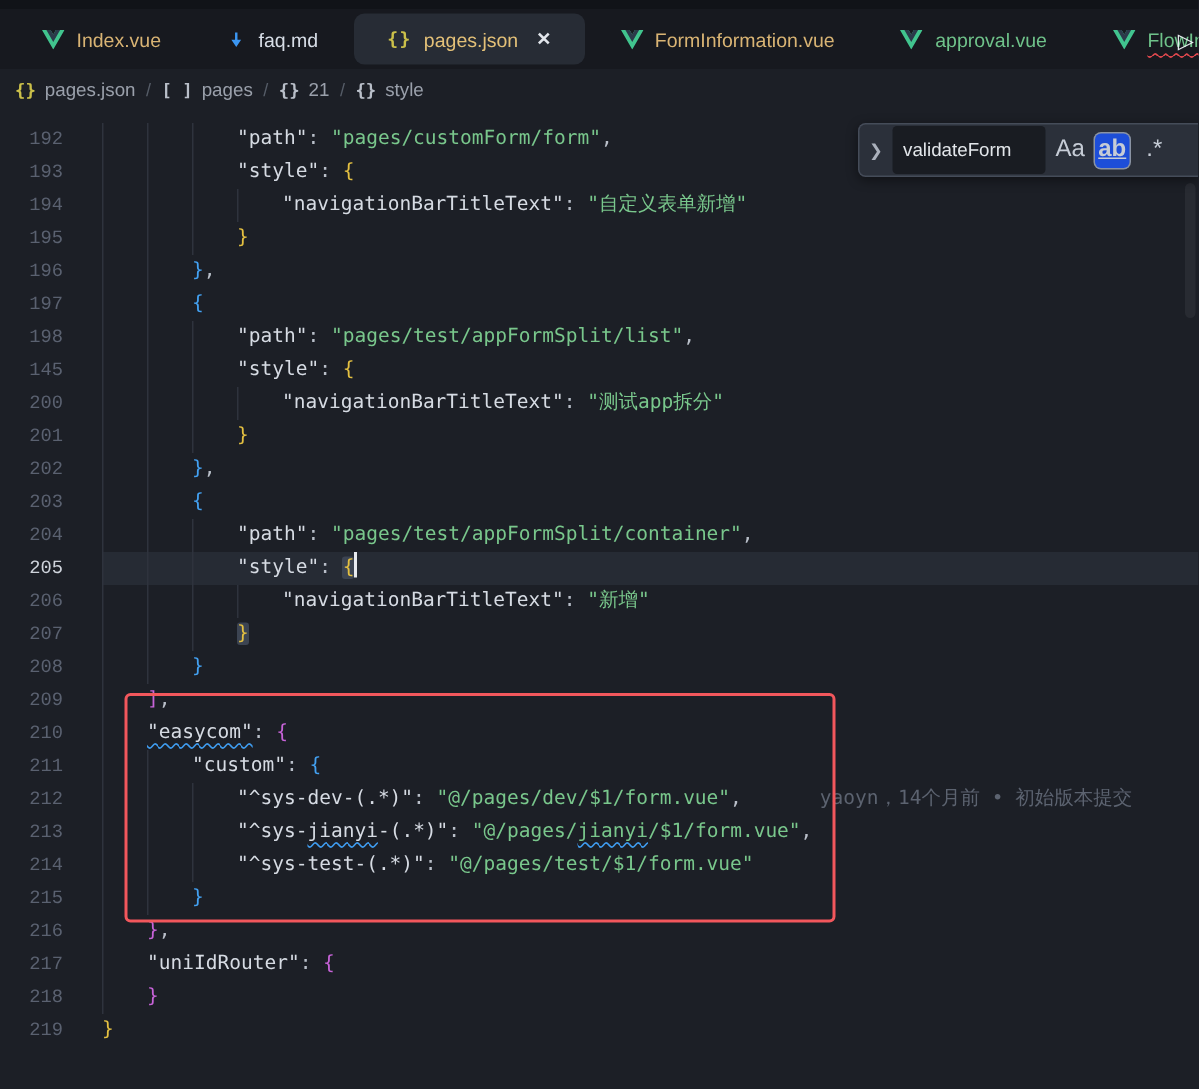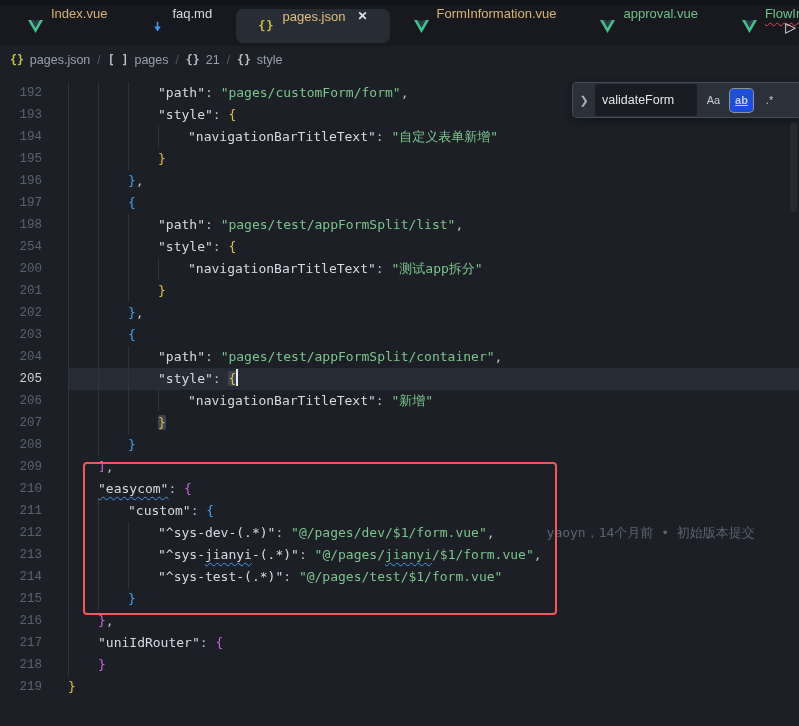--- a/index.html
+++ b/index.html
@@ -8,21 +8,21 @@
     width:799px; height:726px; overflow:hidden; position:relative;
     background:#1c1f26; font-family:"Liberation Sans", sans-serif;
     -webkit-font-smoothing:antialiased;
   }
   
   .topstrip { position:absolute; top:0; left:0; right:0; height:6px; background:#111318; }
   .tabbar {
     position:absolute; top:6px; left:0; right:0; height:40px; background:#17191f;
     display:flex; align-items:center; padding-left:6px; white-space:nowrap;
   }
-  .tab { display:flex; gap:8px; height:40px; padding:0 22px; font-size:13px; cursor:pointer; flex:0 0 auto; }
+  .tab { display:flex; align-items:center; gap:8px; height:40px; padding:0 22px; font-size:13px; cursor:pointer; flex:0 0 auto; }
   .tab.active { background:#272c35; border-radius:7px; height:34px; margin:0 2px; }
   .tab .ticon { display:flex; align-items:center; }
   .tab .lbl { color:#c9ced6; }
   .tab.modified .lbl { color:#d9b474; }
   .tab.preview .lbl { color:#d7dde6; }
   .tab.active .lbl { color:#e3c078; }
   .tab.added .lbl { color:#6fc28a; }
   .lbl.err { text-decoration:underline wavy #e4484e 1px; text-underline-offset:4px; color:#6fc28a; }
   .closex { color:#e2e6ec; font-size:12px; font-weight:bold; margin-left:4px; }
   .json-glyph { font-family:"DejaVu Sans Mono",monospace; color:#cbc04a; font-weight:bold; font-size:12px; letter-spacing:1px; }
@@ -70,21 +70,21 @@
     display:flex; align-items:center; gap:5px; padding:0 5px;
   }
   .fw-expand { color:#aab0bb; font-size:11px; width:12px; text-align:center; cursor:pointer; }
   .fw-input {
     width:102px; height:32px; background:#191c22; border:none; border-radius:3px;
     color:#e2e6ea; font-size:12.5px; padding:0 7px; outline:none;
     font-family:"Liberation Sans",sans-serif;
   }
   .fw-btn {
     width:23px; height:23px; display:flex; align-items:center; justify-content:center;
-    border-radius:4px; color:#c6ccd6; font-size:11px; cursor:pointer; flex:0 0 auto;
+    border-radius:4px; color:#c6ccd6; font-size:16px; cursor:pointer; flex:0 0 auto;
   }
   .fw-btn.on { background:#1d4ed8; box-shadow:0 0 0 1px #8a93a3;font-weight:bold; }
   .fw-btn .u { text-decoration:underline; }
   
   .sb { position:absolute; right:2px; top:122px; width:7px; height:90px; background:rgba(110,118,130,.14); border-radius:4px; }
 </style>
 </head>
 <body>
 
 <div class="topstrip"></div>
@@ -170,21 +170,21 @@
 
 <div class="editor" id="editor">
 
 <div class="cl"><span class="ln">192</span><span class="lc"><span class="ind"></span><span class="ind"></span><span class="ind"></span><span class="tok k">"path"</span><span class="tok p">: </span><span class="tok s">"pages/customForm/form"</span><span class="tok p">,</span></span></div>
     <div class="cl"><span class="ln">193</span><span class="lc"><span class="ind"></span><span class="ind"></span><span class="ind"></span><span class="tok k">"style"</span><span class="tok p">: </span><span class="tok y">{</span></span></div>
     <div class="cl"><span class="ln">194</span><span class="lc"><span class="ind"></span><span class="ind"></span><span class="ind"></span><span class="ind"></span><span class="tok k">"navigationBarTitleText"</span><span class="tok p">: </span><span class="tok s">"自定义表单新增"</span></span></div>
     <div class="cl"><span class="ln">195</span><span class="lc"><span class="ind"></span><span class="ind"></span><span class="ind"></span><span class="tok y">}</span></span></div>
     <div class="cl"><span class="ln">196</span><span class="lc"><span class="ind"></span><span class="ind"></span><span class="tok b">}</span><span class="tok p">,</span></span></div>
     <div class="cl"><span class="ln">197</span><span class="lc"><span class="ind"></span><span class="ind"></span><span class="tok b">{</span></span></div>
     <div class="cl"><span class="ln">198</span><span class="lc"><span class="ind"></span><span class="ind"></span><span class="ind"></span><span class="tok k">"path"</span><span class="tok p">: </span><span class="tok s">"pages/test/appFormSplit/list"</span><span class="tok p">,</span></span></div>
-    <div class="cl"><span class="ln">254</span><span class="lc"><span class="ind"></span><span class="ind"></span><span class="ind"></span><span class="tok k">"style"</span><span class="tok p">: </span><span class="tok y">{</span></span></div>
+    <div class="cl"><span class="ln">145</span><span class="lc"><span class="ind"></span><span class="ind"></span><span class="ind"></span><span class="tok k">"style"</span><span class="tok p">: </span><span class="tok y">{</span></span></div>
     <div class="cl"><span class="ln">200</span><span class="lc"><span class="ind"></span><span class="ind"></span><span class="ind"></span><span class="ind"></span><span class="tok k">"navigationBarTitleText"</span><span class="tok p">: </span><span class="tok s">"测试app拆分"</span></span></div>
     <div class="cl"><span class="ln">201</span><span class="lc"><span class="ind"></span><span class="ind"></span><span class="ind"></span><span class="tok y">}</span></span></div>
     <div class="cl"><span class="ln">202</span><span class="lc"><span class="ind"></span><span class="ind"></span><span class="tok b">}</span><span class="tok p">,</span></span></div>
     <div class="cl"><span class="ln">203</span><span class="lc"><span class="ind"></span><span class="ind"></span><span class="tok b">{</span></span></div>
     <div class="cl"><span class="ln">204</span><span class="lc"><span class="ind"></span><span class="ind"></span><span class="ind"></span><span class="tok k">"path"</span><span class="tok p">: </span><span class="tok s">"pages/test/appFormSplit/container"</span><span class="tok p">,</span></span></div>
     <div class="cl cur"><span class="ln">205</span><span class="lc"><span class="ind"></span><span class="ind"></span><span class="ind"></span><span class="tok k">"style"</span><span class="tok p">: </span><span class="tok y match">{</span><span class="cursor"></span></span></div>
     <div class="cl"><span class="ln">206</span><span class="lc"><span class="ind"></span><span class="ind"></span><span class="ind"></span><span class="ind"></span><span class="tok k">"navigationBarTitleText"</span><span class="tok p">: </span><span class="tok s">"新增"</span></span></div>
     <div class="cl"><span class="ln">207</span><span class="lc"><span class="ind"></span><span class="ind"></span><span class="ind"></span><span class="tok y match">}</span></span></div>
     <div class="cl"><span class="ln">208</span><span class="lc"><span class="ind"></span><span class="ind"></span><span class="tok b">}</span></span></div>
     <div class="cl"><span class="ln">209</span><span class="lc"><span class="ind"></span><span class="tok m">]</span><span class="tok p">,</span></span></div>

